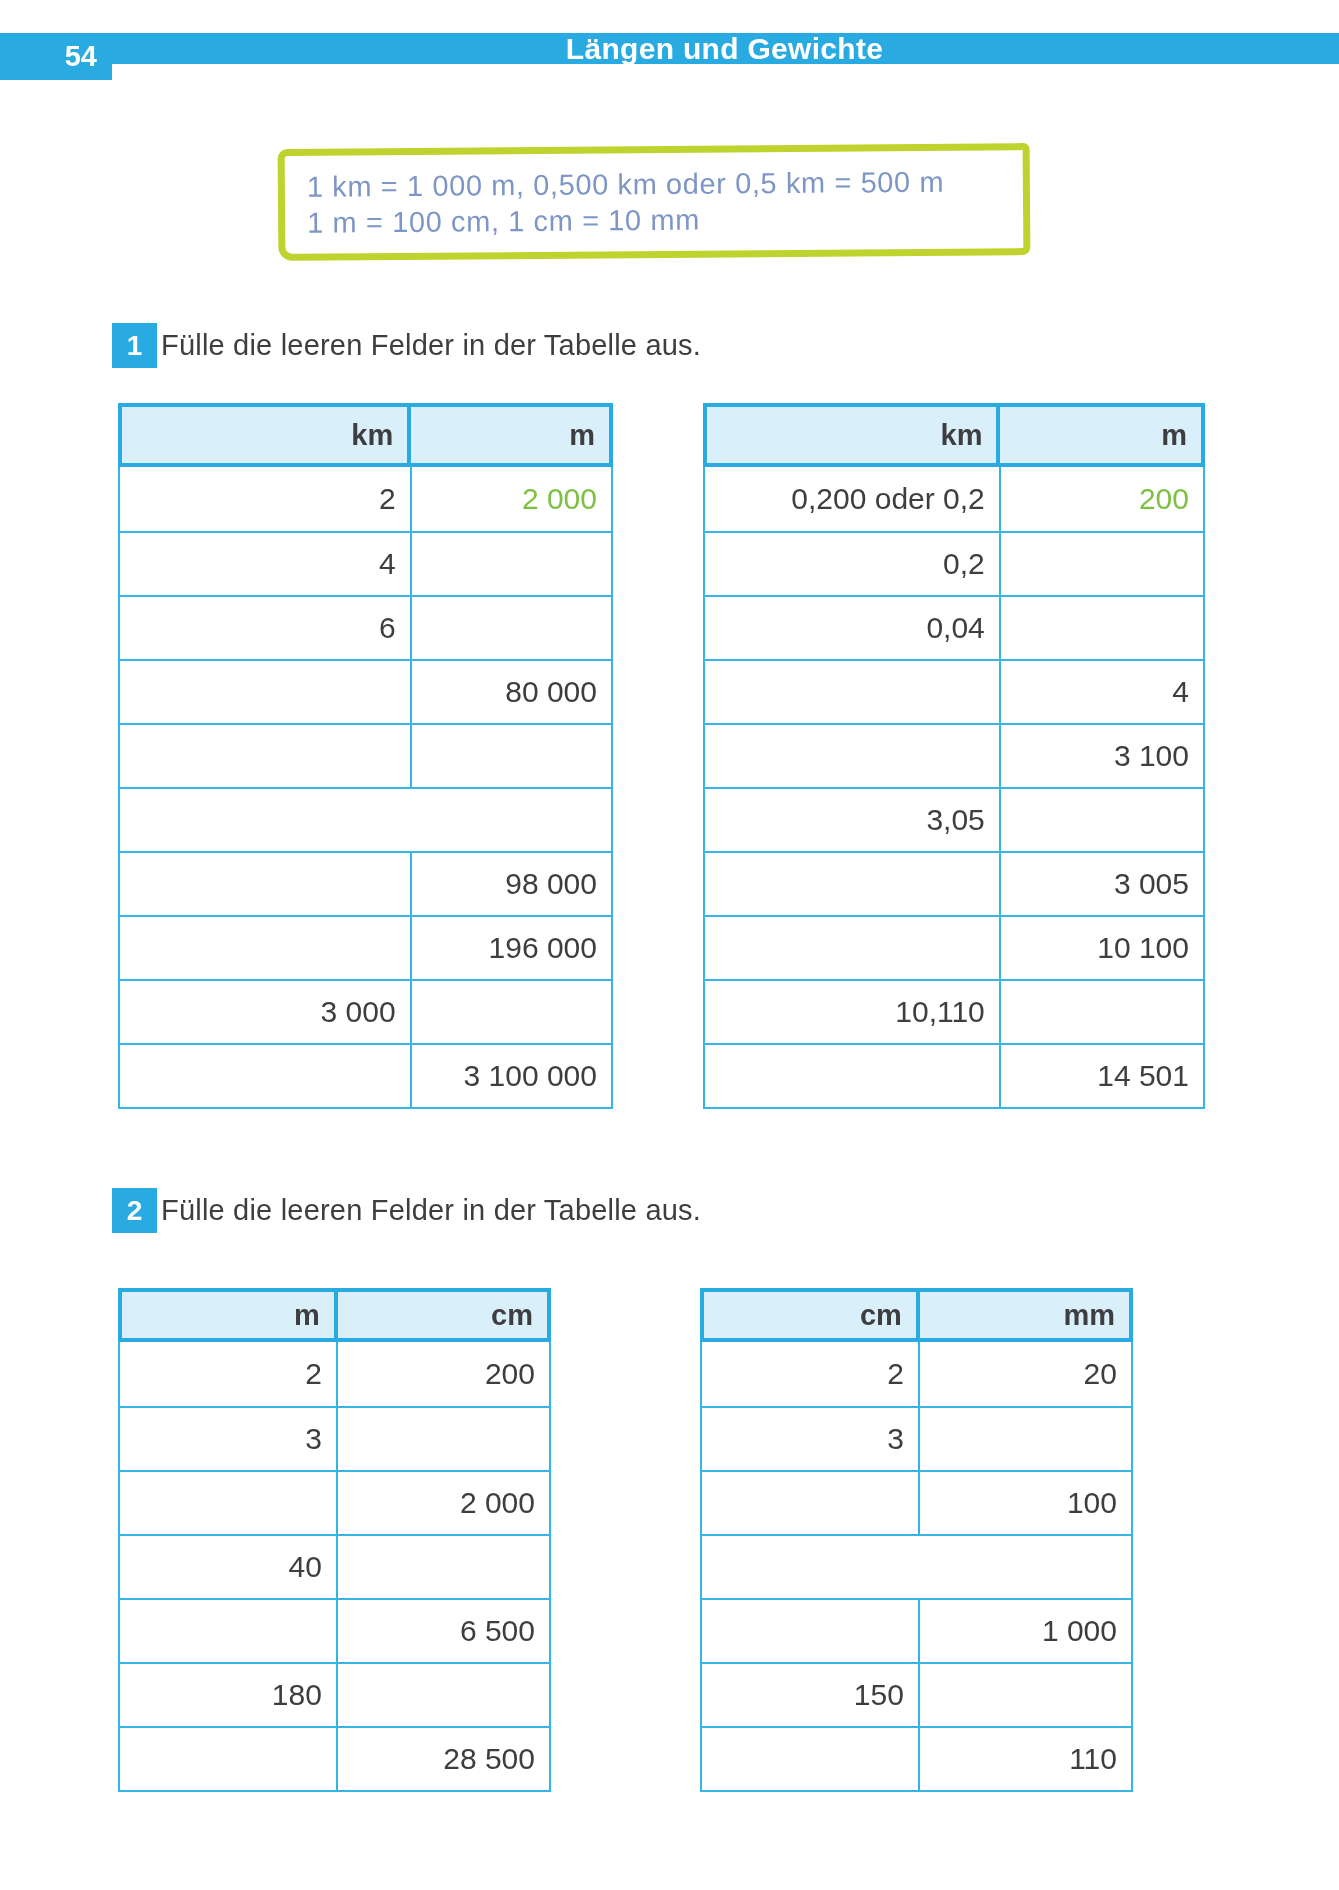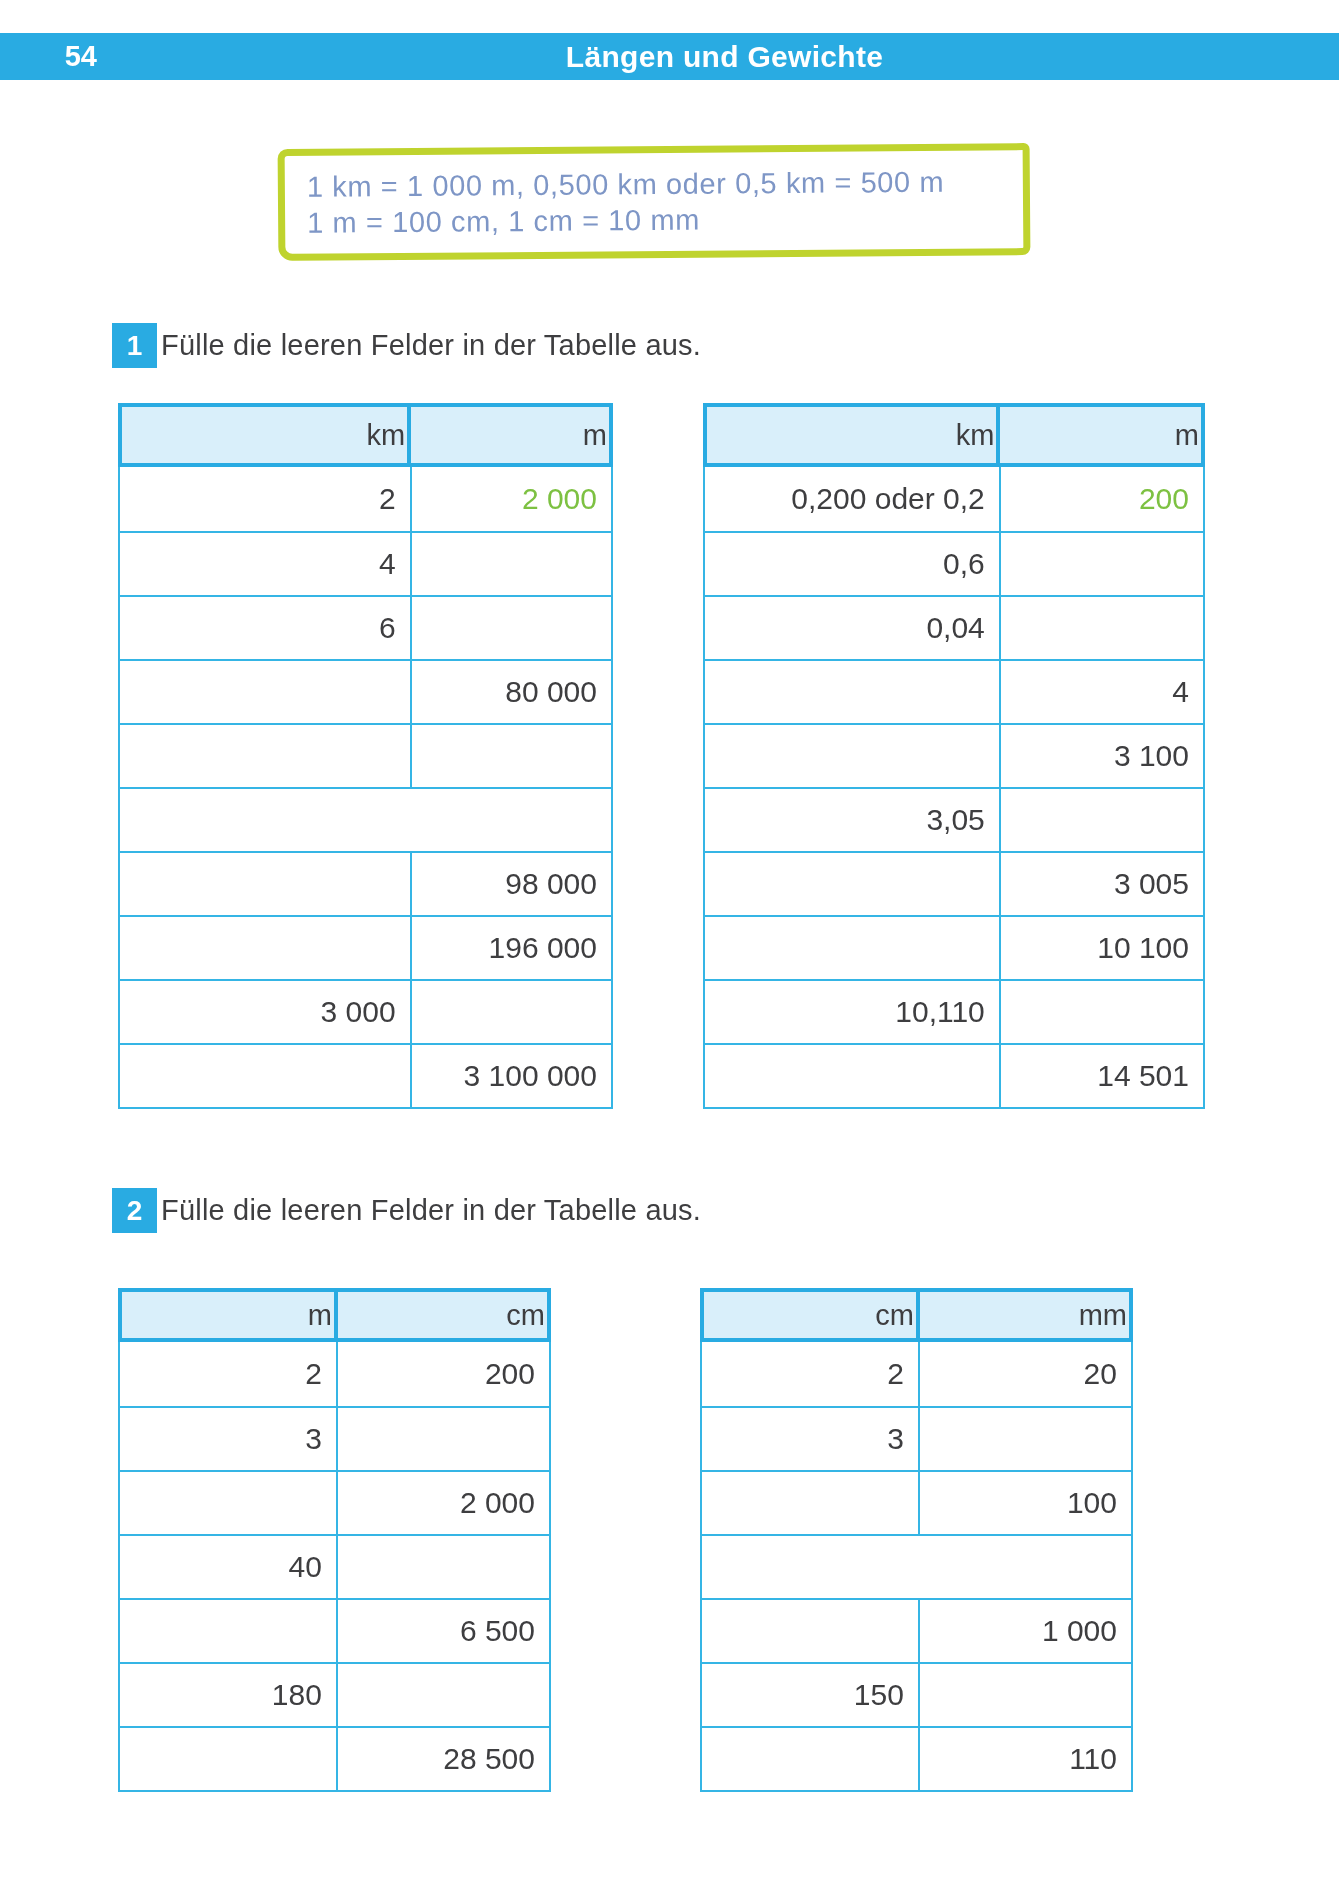--- a/index.html
+++ b/index.html
@@ -7,21 +7,21 @@
     position:relative;width:1339px;height:1890px;background:#ffffff;overflow:hidden;
     font-family:"Liberation Sans", sans-serif;
   }
   
   .pagenum-box{
     position:absolute;left:0;top:33px;width:112px;height:47px;background:#29ABE2;
     color:#fff;font-weight:bold;font-size:29px;display:flex;align-items:center;
     justify-content:flex-end;padding-right:15px;box-sizing:border-box;
   }
   .title-bar{
-    position:absolute;left:110px;right:0;top:33px;height:47px;background:#29ABE2;
+    position:absolute;left:110px;right:0;top:33px;height:31px;background:#29ABE2;
     color:#fff;font-weight:bold;font-size:30px;display:flex;align-items:center;justify-content:center;
     letter-spacing:0.3px;
   }
   
   .info-box{
     position:absolute;left:278px;top:146px;width:752px;height:112px;box-sizing:border-box;
     border:7px solid #BFD32E;border-radius:10px 6px 8px 14px;transform:rotate(-0.45deg);
     display:flex;flex-direction:column;justify-content:center;padding-left:22px;gap:3px;
   }
   .info-line{font-size:29px;color:#7E96C6;letter-spacing:0.6px;}
@@ -32,22 +32,22 @@
   .ex-num{
     width:45px;height:45px;background:#29ABE2;color:#fff;font-size:28px;font-weight:bold;
     display:flex;align-items:center;justify-content:center;flex:0 0 auto;
   }
   .ex-prompt{margin-left:4px;font-size:29px;color:#3E3E40;letter-spacing:0.2px;}
   
   .tbl{position:absolute;}
   .thead{display:grid;background:#D9EFFA;border:4px solid #29ABE2;box-sizing:border-box;height:64px;}
   .tbl.small .thead{height:54px;}
   .th{
-    display:flex;align-items:center;justify-content:flex-end;padding-right:2px;
-    font-weight:normal;font-size:29px;color:#3E3E40;box-sizing:border-box;margin-left:35px;
+    display:flex;align-items:center;justify-content:flex-end;padding-right:14px;
+    font-weight:bold;font-size:29px;color:#3E3E40;box-sizing:border-box;margin-left:35px;
   }
   .th.c1{border-right:4px solid #29ABE2;}
   .tbody{border:2px solid #35B5E5;border-top:none;box-sizing:border-box;}
   .trow{display:grid;height:64px;box-sizing:border-box;}
   .trow + .trow{border-top:2px solid #35B5E5;}
   .td{
     display:flex;align-items:center;justify-content:flex-end;padding-right:14px;
     font-size:30px;color:#3E3E40;box-sizing:border-box;
   }
   .td.c1{border-right:2px solid #35B5E5;}
@@ -128,21 +128,21 @@
     <div class="thead">
       <div class="th c1">km</div>
       <div class="th c2">m</div>
     </div>
     <div class="tbody">
       <div class="trow">
         <div class="td c1">0,200 oder 0,2</div>
         <div class="td c2 g">200</div>
       </div>
       <div class="trow">
-        <div class="td c1">0,6</div>
+        <div class="td c1">0,2</div>
         <div class="td c2"></div>
       </div>
       <div class="trow">
         <div class="td c1">0,04</div>
         <div class="td c2"></div>
       </div>
       <div class="trow">
         <div class="td c1"></div>
         <div class="td c2">4</div>
       </div>

